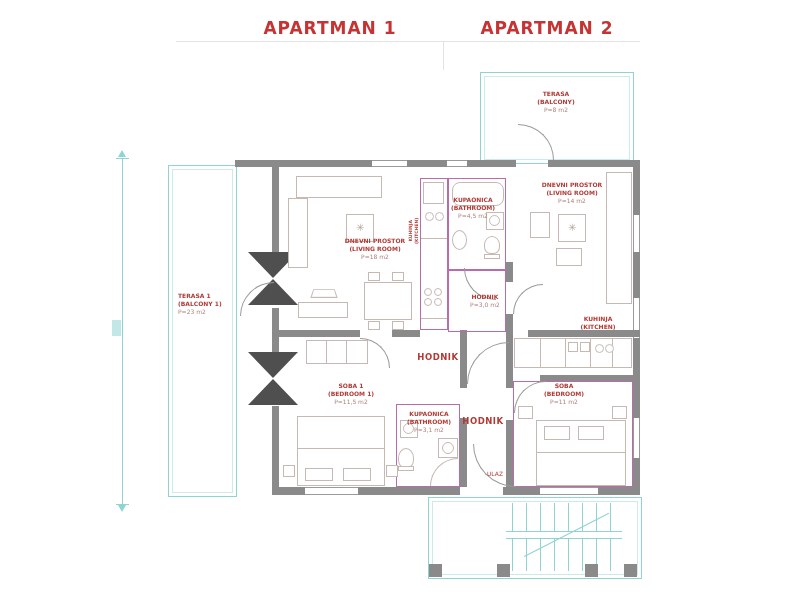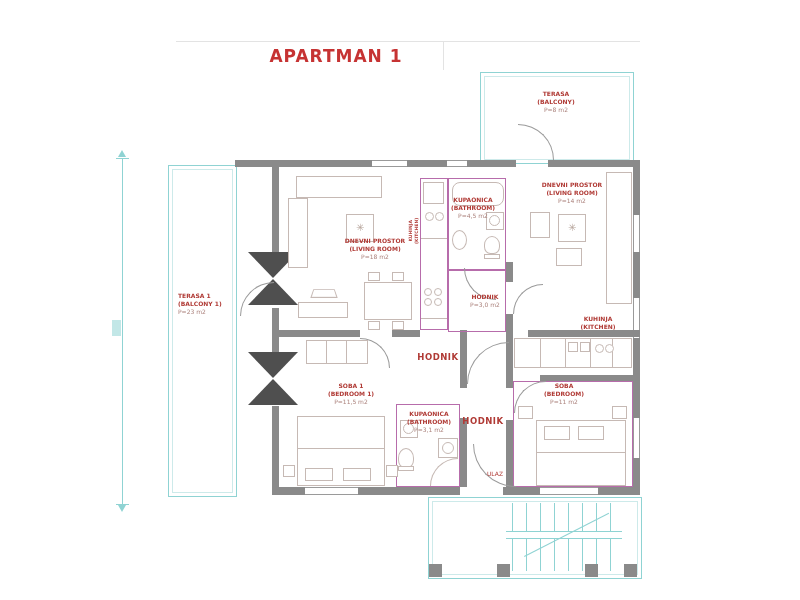--- a/index.html
+++ b/index.html
@@ -35,21 +35,22 @@
          border-right:4px solid transparent;border-bottom:7px solid var(--cyan,#8fd3d3);}
   .dimarrow-dn{position:absolute;width:0;height:0;border-left:4px solid transparent;
          border-right:4px solid transparent;border-top:7px solid var(--cyan,#8fd3d3);}
   .star{position:absolute;color:#b9a89f;font-size:10px;line-height:10px;}
 </style>
 </head>
 <body>
 
 <div class="stage">
 
-  <div class="title" style="left:261px;top:18px;width:150px;margin-top:28px;">APARTMAN 1</div>
+  <div class="title" style="left:255px;top:18px;width:150px;">APARTMAN 1</div>
+  <div class="title" style="left:472px;top:18px;width:150px;">APARTMAN 2</div>
   <div class="sep" style="left:176px;top:41px;width:464px;height:1px;"></div>
   <div class="sep" style="left:443px;top:42px;width:1px;height:28px;"></div>
 
   <div class="cyanline" style="left:122px;top:158px;width:1px;height:347px;"></div>
   <div class="cyanline" style="left:116px;top:158px;width:13px;height:1px;"></div>
   <div class="cyanline" style="left:116px;top:504px;width:13px;height:1px;"></div>
   <div class="dimarrow-up" style="left:118px;top:150px;"></div>
   <div class="dimarrow-dn" style="left:118px;top:505px;"></div>
   <div class="abs" style="left:112px;top:320px;width:9px;height:16px;background:rgba(143,211,211,.55);"></div>
 

